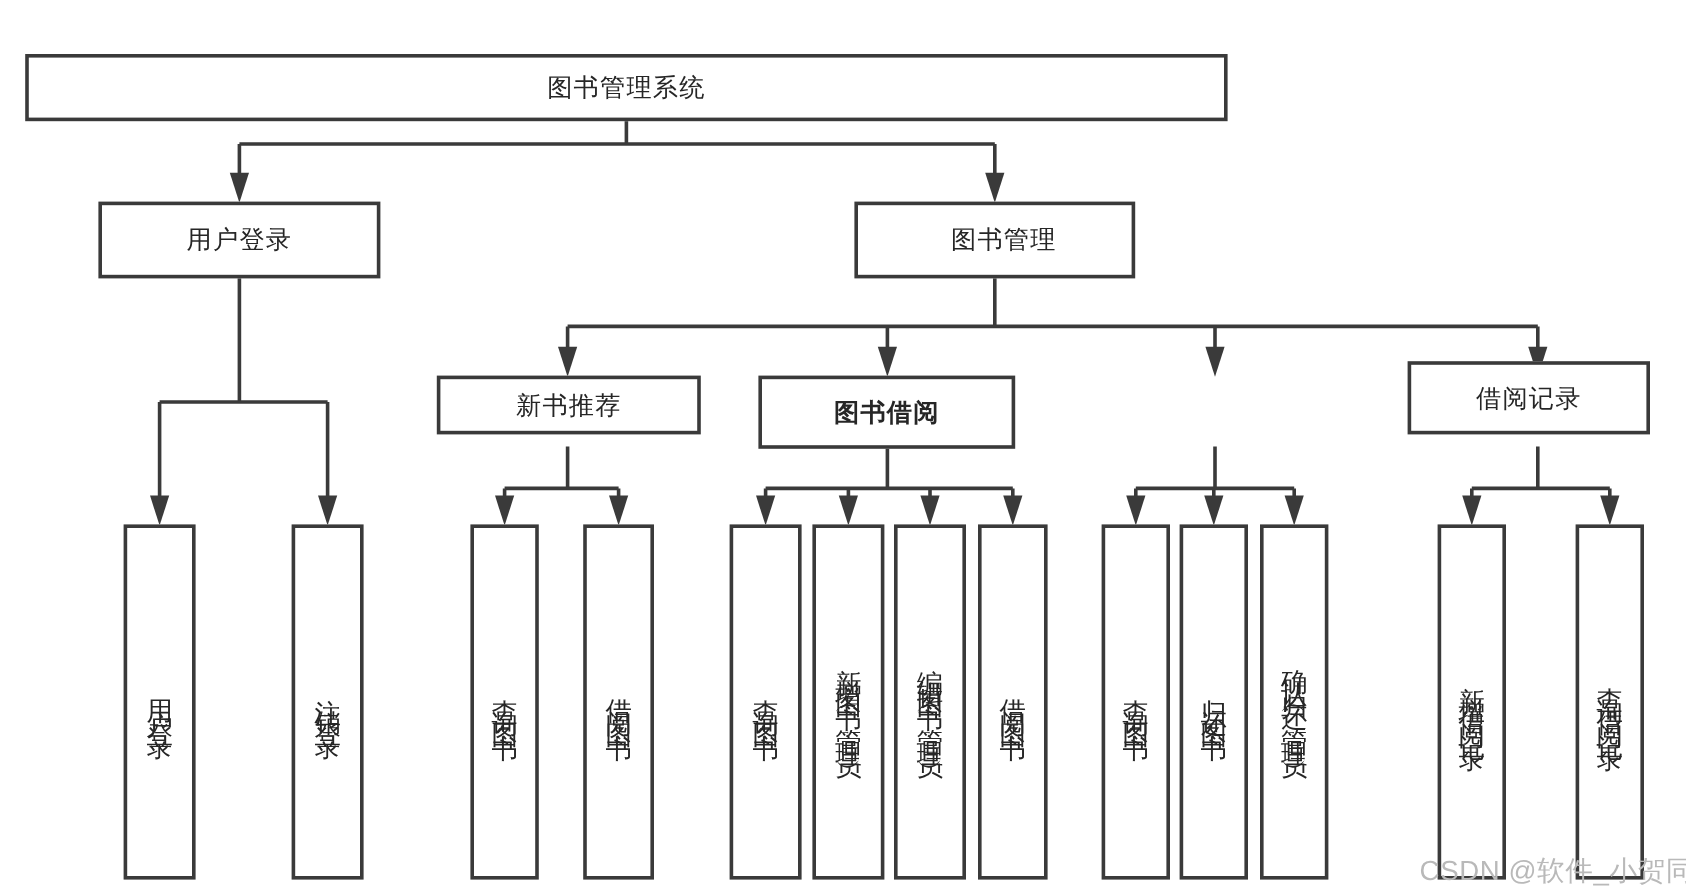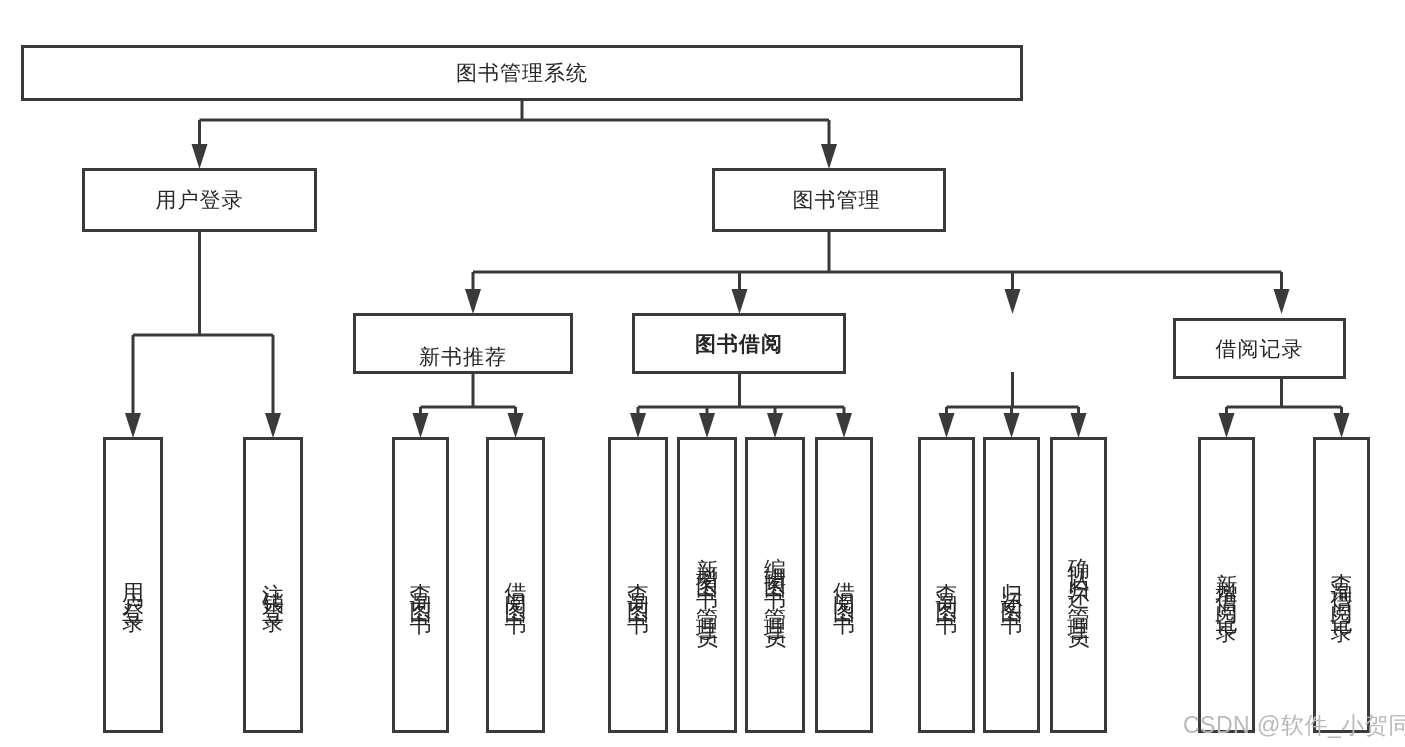--- a/index.html
+++ b/index.html
@@ -81,27 +81,27 @@
     <span>图书管理系统</span>
   </div>
 
   <div class="hbox" style="left:82px;top:168px;width:235px;height:64px;">
     <span>用户登录</span>
   </div>
   <div class="hbox" style="left:712px;top:168px;width:234px;height:64px;padding-left:15px;">
     <span>图书管理</span>
   </div>
 
-  <div class="hbox" style="left:353px;top:313px;width:220px;height:61px;align-items:flex-end;">
+  <div class="hbox" style="left:364px;top:313px;width:220px;height:49px;">
     <span>新书推荐</span>
   </div>
   <div class="hbox" style="left:632px;top:313px;width:214px;height:61px;font-weight:bold;">
     <span>图书借阅</span>
   </div>
-  <div class="hbox" style="left:1173px;top:318px;width:173px;height:61px;">
+  <div class="hbox" style="left:1173px;top:301px;width:202px;height:61px;">
     <span>借阅记录</span>
   </div>
 
   <div class="vbox" style="left:103px;width:60px;">
     <span>用户登录</span>
   </div>
   <div class="vbox" style="left:243px;width:60px;">
     <span>注销登录</span>
   </div>
 

